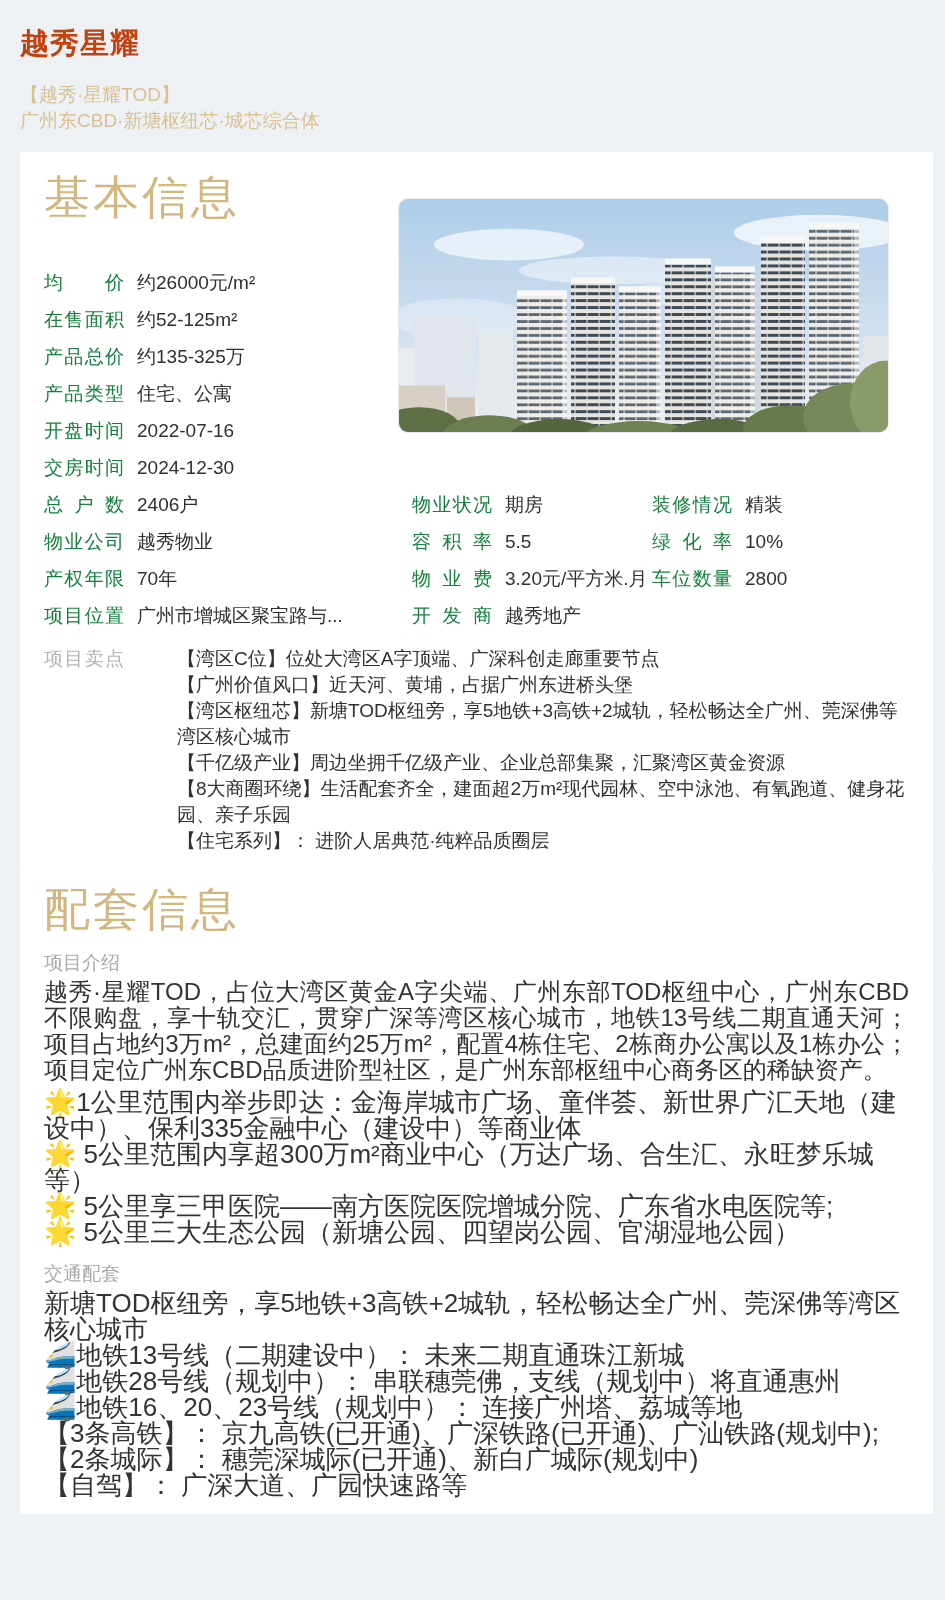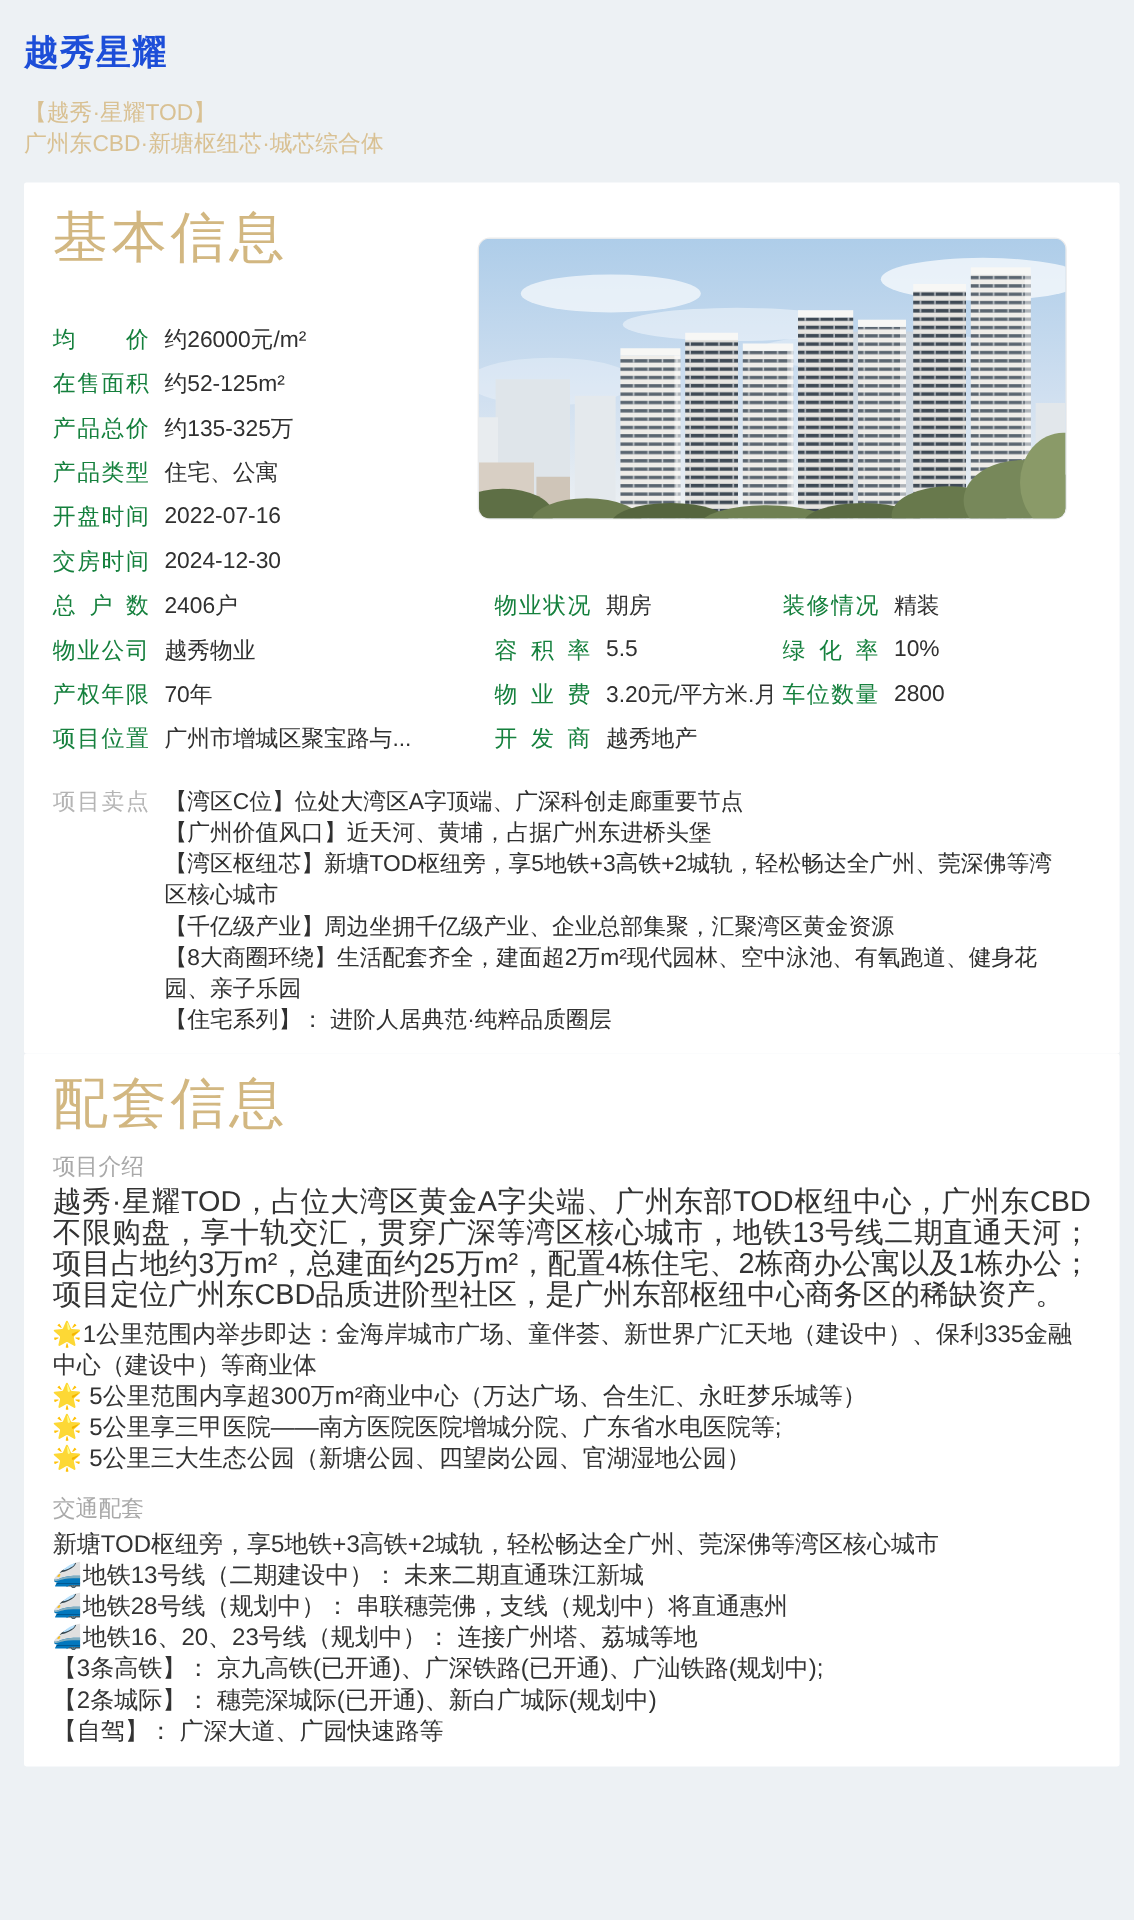--- a/index.html
+++ b/index.html
@@ -4,21 +4,21 @@
 <style>
   * { box-sizing: border-box; }
   html,body { margin:0; padding:0; }
   body {
     width: 945px; height: 1600px; overflow: hidden;
     background: #edf1f4;
     font-family: "Liberation Sans", "DejaVu Sans", sans-serif;
     color: #303030;
   }
   .page-header { padding: 24px 22px 0 20px; }
-  .page-title { font-size: 29px; font-weight: 700; color: #1d4ed8; margin: 0; letter-spacing: 1px; }
+  .page-title { font-size: 29px; font-weight: 700; color: #c2410c; margin: 0; letter-spacing: 1px; }
   .page-sub { margin-top: 18px; color: #d9c193; font-size: 19px; line-height: 26px; }
   .card {
     position: relative;
     background: #ffffff;
     border-radius: 2px;
     margin: 0 12px 0 20px;
   }
   #basic-card { margin-top: 18px; padding: 20px 24px 14px 24px; }
   #amenities-card { padding: 16px 24px 16px 24px; }
   .section-title {
@@ -40,32 +40,32 @@
     flex: none; width: 80px; color: #15803d;
     text-align: justify; text-align-last: justify;
   }
   .info-value { margin-left: 13px; color: #303030; white-space: nowrap; }
   .basic-mid { display: flex; }
   .mid-col1 { width: 368px; }
   .mid-col2 { width: 240px; }
   .mid-col3 { flex: 1; }
   .mid-col2 .info-label, .mid-col3 .info-label { width: 80px; }
   
-  .selling { display: flex; margin-top: 22px; font-size: 19px; line-height: 26px; }
+  .selling { display: flex; margin-top: 12px; font-size: 19px; line-height: 26px; gap: 40px; }
   .selling-label {
     flex: none; width: 80px; color: #b4b4b4;
     text-align: justify; text-align-last: justify;
   }
   .selling-items { margin-left: 13px; max-width: 750px; color: #303030; }
   
   .sub-head { color: #a9a9a9; font-size: 19px; margin-top: 18px; line-height: 21px; }
   .para-block { margin-top: 6px; }
   .para { margin: 0; font-size: 24px; line-height: 26px; color: #333; text-align: justify; }
   .bullet-list, .traffic-list { margin-top: 6px; }
-  .bullet, .traffic-line { font-size: 20px; line-height: 26px; color: #333; }
+  .bullet, .traffic-line { font-size: 26px; line-height: 26px; color: #333; }
 </style>
 </head>
 <body>
 
 <header class="page-header">
   <h1 class="page-title">越秀星耀</h1>
   <div class="page-sub">
     <div>【越秀·星耀TOD】</div>
     <div>广州东CBD·新塘枢纽芯·城芯综合体</div>
   </div>

